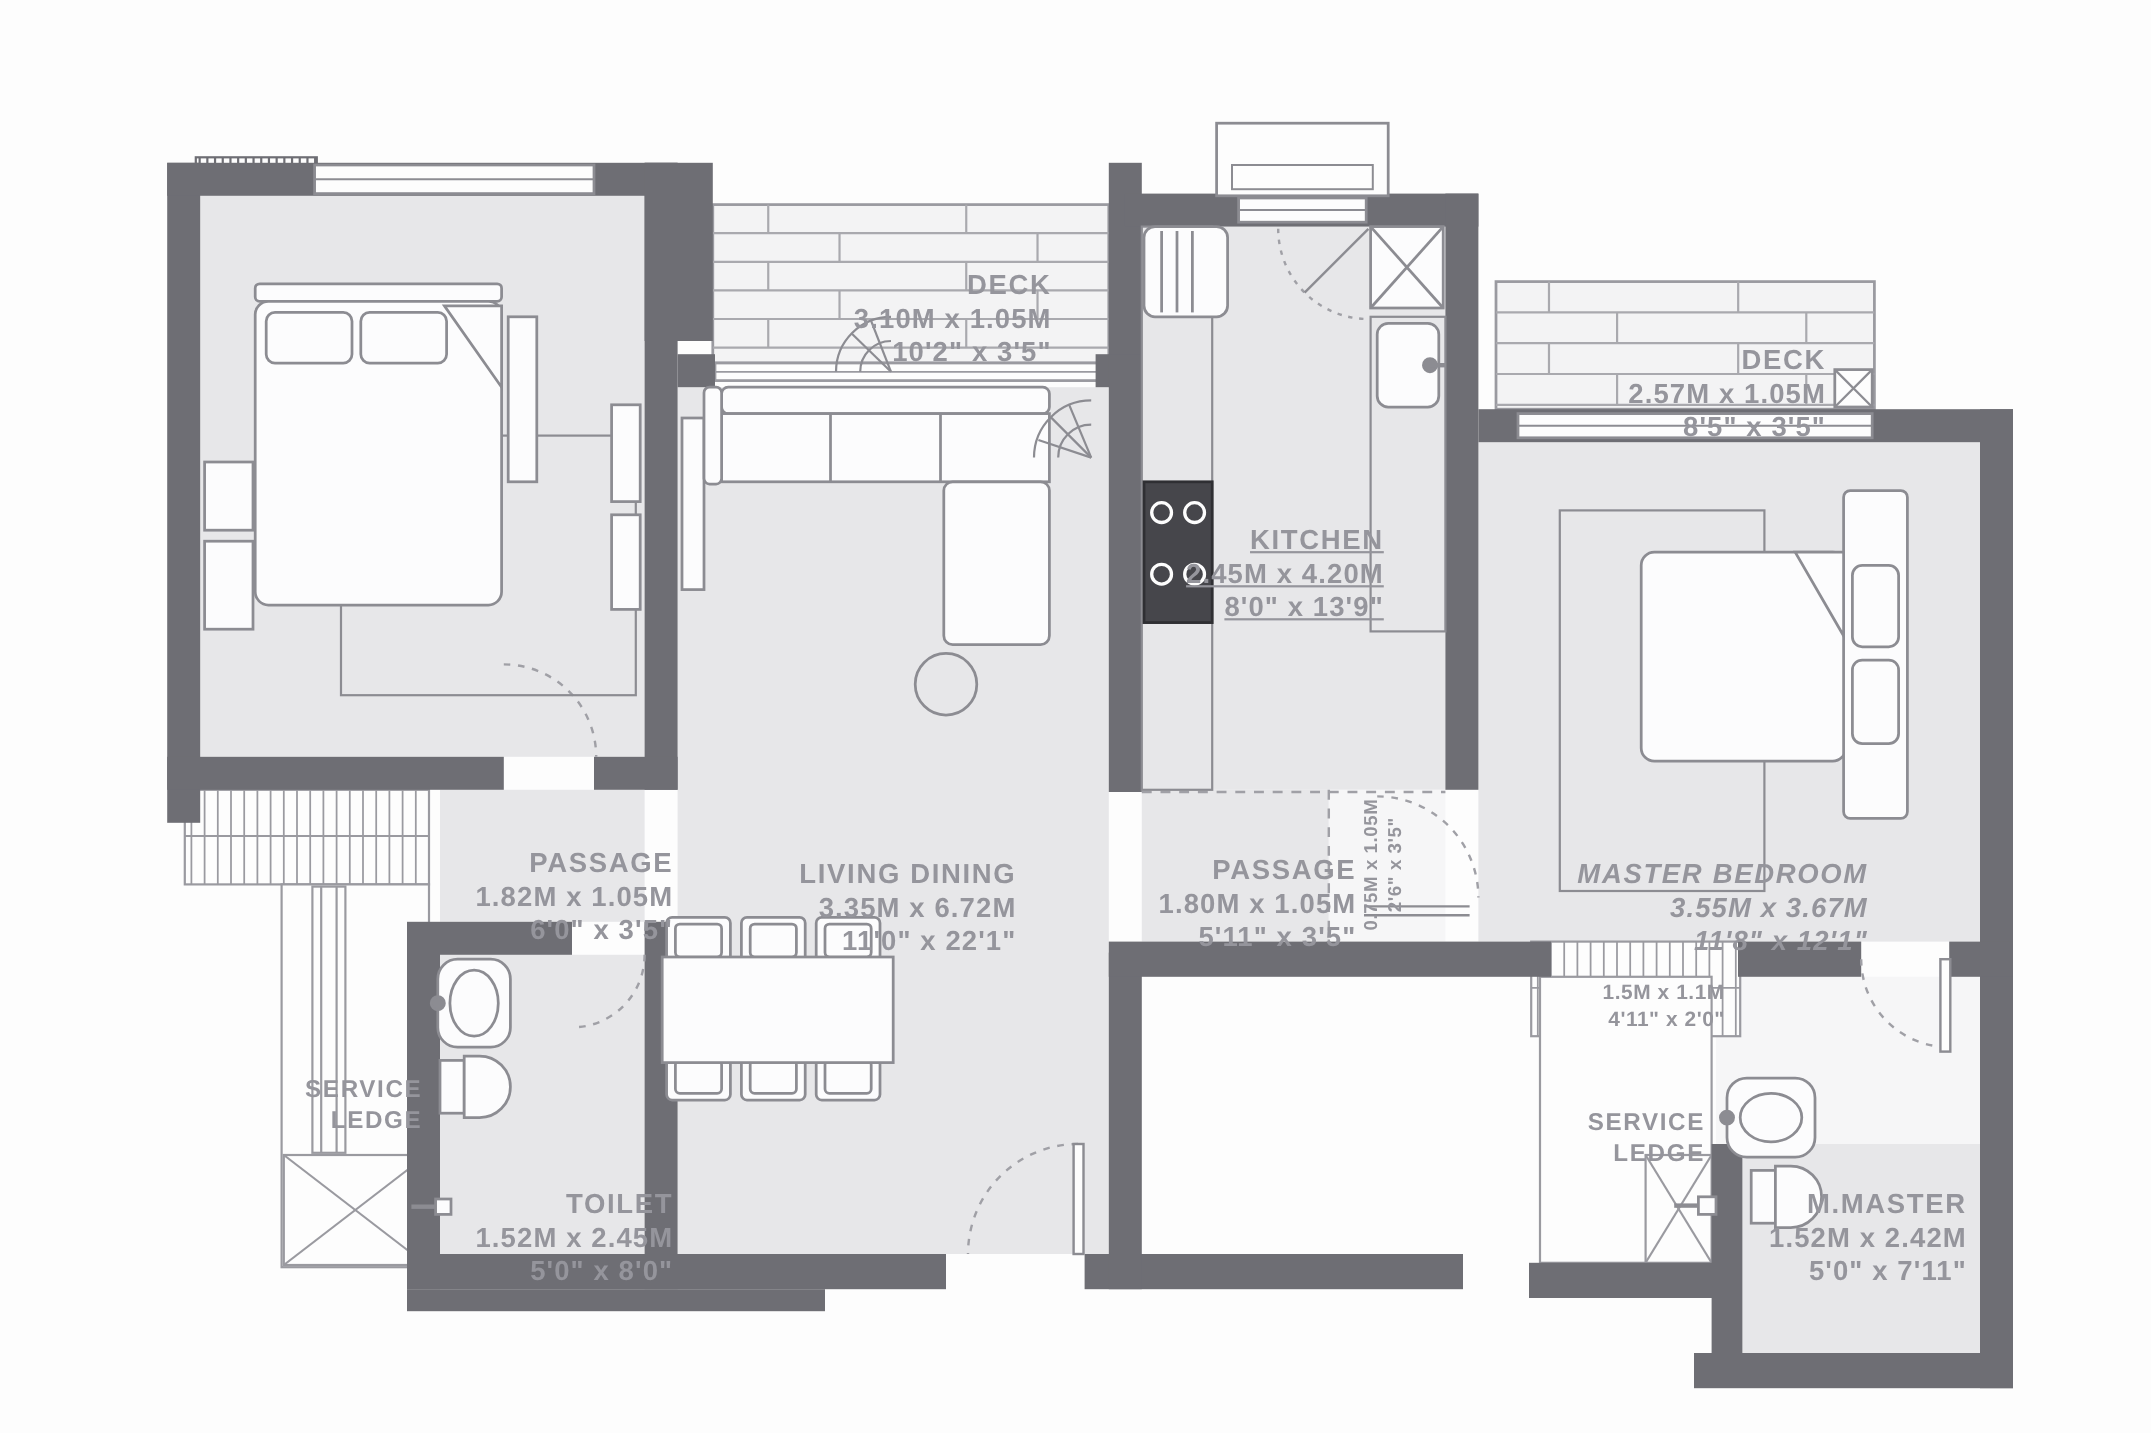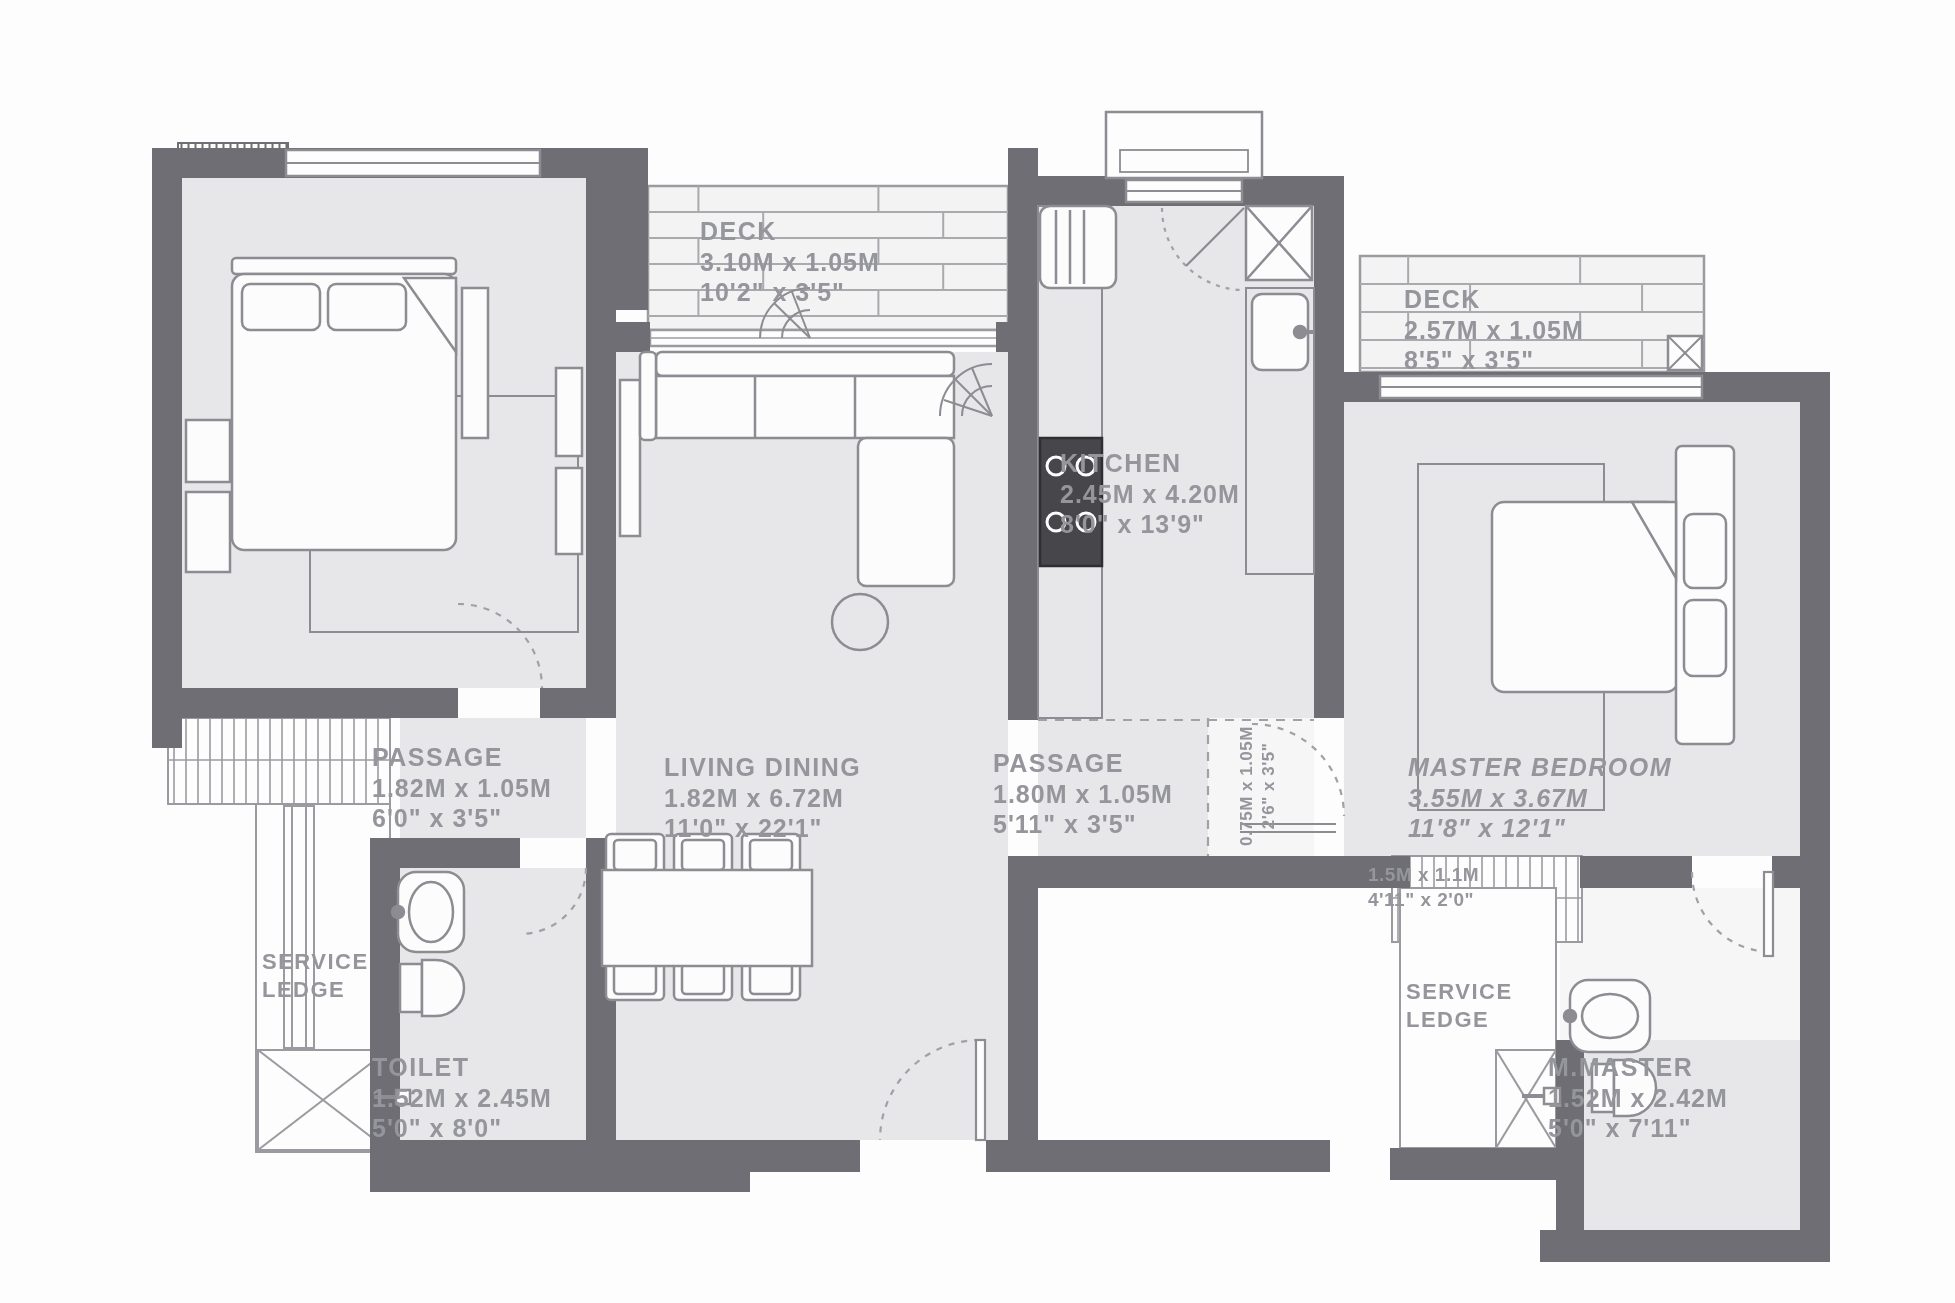--- a/index.html
+++ b/index.html
@@ -1,19 +1,19 @@
 <!DOCTYPE html>
 <html style="--text: #95959c; --wall: #6e6e74;"><head>
 <meta charset="utf-8">
 <style>
   html,body{margin:0;padding:0;background:#ffffff;}
   .canvas{position:relative;width:1955px;height:1303px;background:#fdfdfd;overflow:hidden;
           font-family:"Liberation Sans", sans-serif;}
   .canvas svg{position:absolute;left:0;top:0;}
-  .label{position:absolute;text-align:left;color:var(--text,#95959c);}
+  .label{position:absolute;text-align:right;color:var(--text,#95959c);margin-top:28px;}
   .rname{font-size:25px;font-weight:bold;letter-spacing:1.5px;line-height:31px;}
   .rdim{font-size:25px;font-weight:bold;letter-spacing:1px;line-height:30px;}
   .sdim{font-size:19px;font-weight:bold;letter-spacing:.5px;line-height:25px;}
   .vwrap{position:absolute;display:flex;flex-direction:column;justify-content:center;
          transform:rotate(-90deg);}
   .vwrap .vdim{font-size:17px;font-weight:bold;letter-spacing:.5px;line-height:22px;
          color:var(--text,#95959c);text-align:center;white-space:nowrap;}
 </style>
 </head>
 <body>
@@ -355,35 +355,35 @@
   </g>
 </svg>
 
 
 <div class="label" style="left:700px;top:216px;width:256px;">
   <div class="rname">DECK</div>
   <div class="rdim">3.10M x 1.05M</div>
   <div class="rdim">10'2" x 3'5"</div>
 </div>
 
-<div class="label" style="left:1060px;top:448px;width:250px;">
+<div class="label" style="left:1008px;top:448px;width:250px;text-decoration:underline;">
   <div class="rname">KITCHEN</div>
   <div class="rdim">2.45M x 4.20M</div>
   <div class="rdim">8'0" x 13'9"</div>
 </div>
 
 <div class="label" style="left:1404px;top:284px;width:256px;">
   <div class="rname">DECK</div>
   <div class="rdim">2.57M x 1.05M</div>
   <div class="rdim">8'5" x 3'5"</div>
 </div>
 
 <div class="label" style="left:664px;top:752px;width:260px;">
   <div class="rname">LIVING DINING</div>
-  <div class="rdim">1.82M x 6.72M</div>
+  <div class="rdim">3.35M x 6.72M</div>
   <div class="rdim">11'0" x 22'1"</div>
 </div>
 
 <div class="label" style="left:372px;top:742px;width:240px;">
   <div class="rname">PASSAGE</div>
   <div class="rdim">1.82M x 1.05M</div>
   <div class="rdim">6'0" x 3'5"</div>
 </div>
 
 <div class="label" style="left:993px;top:748px;width:240px;">

